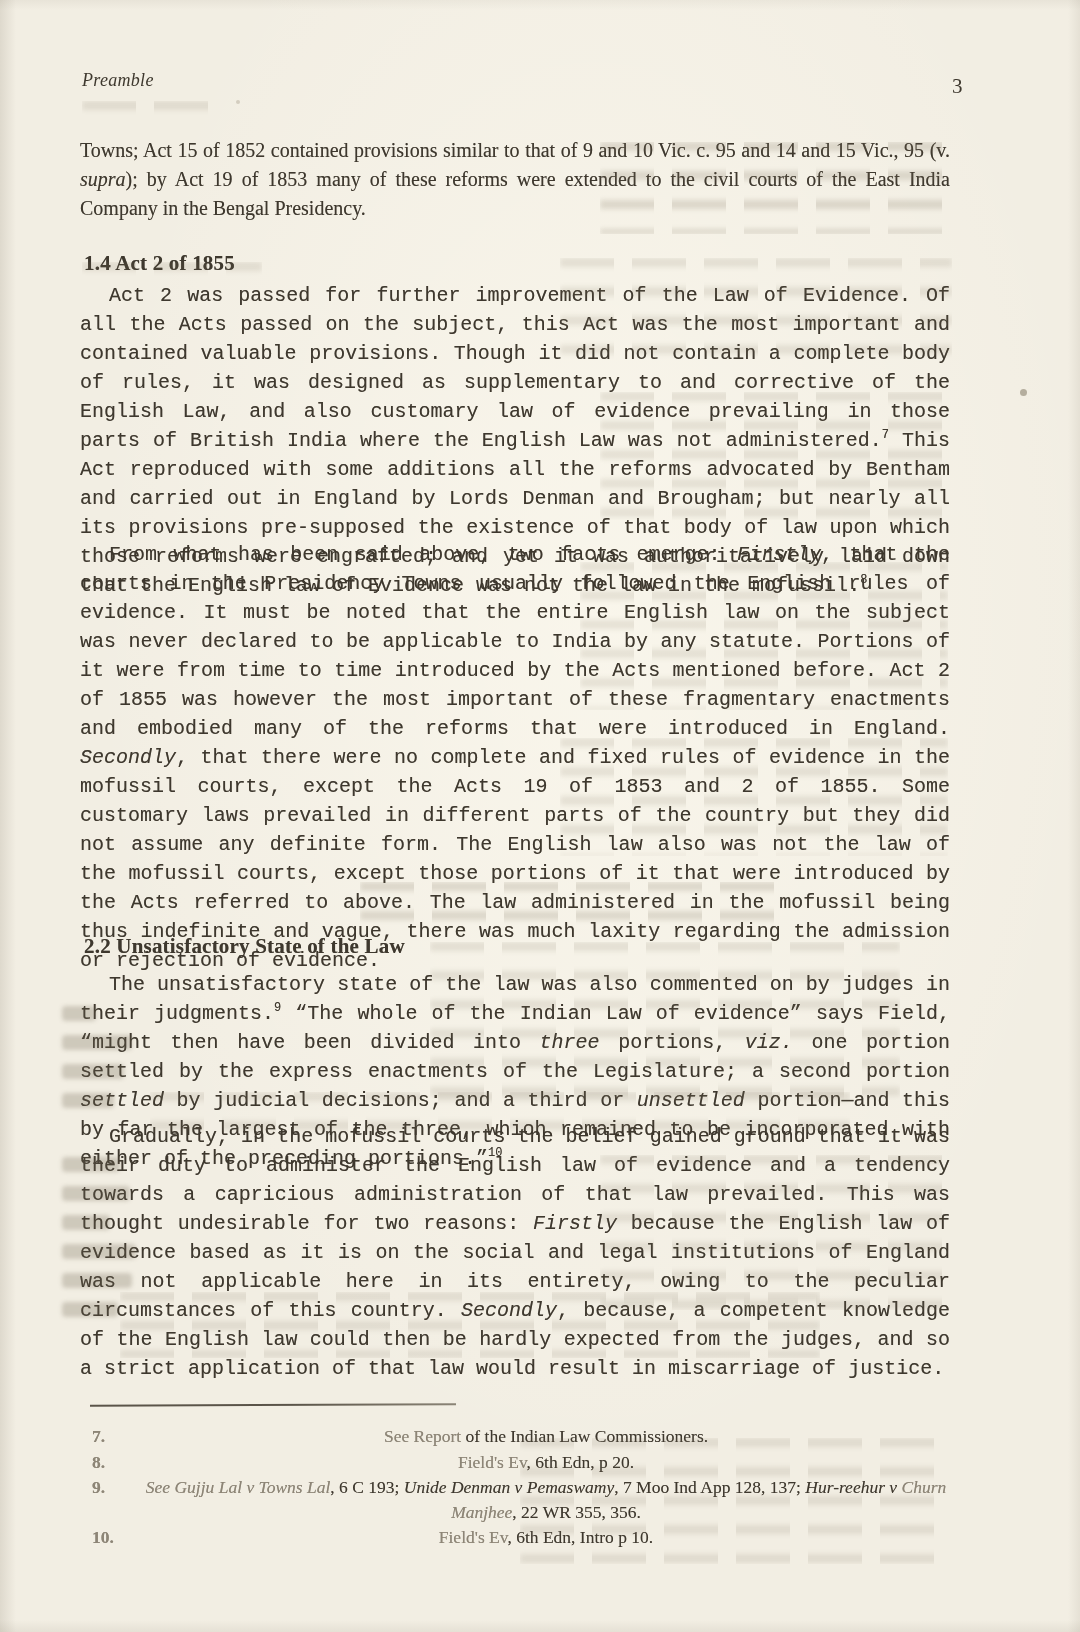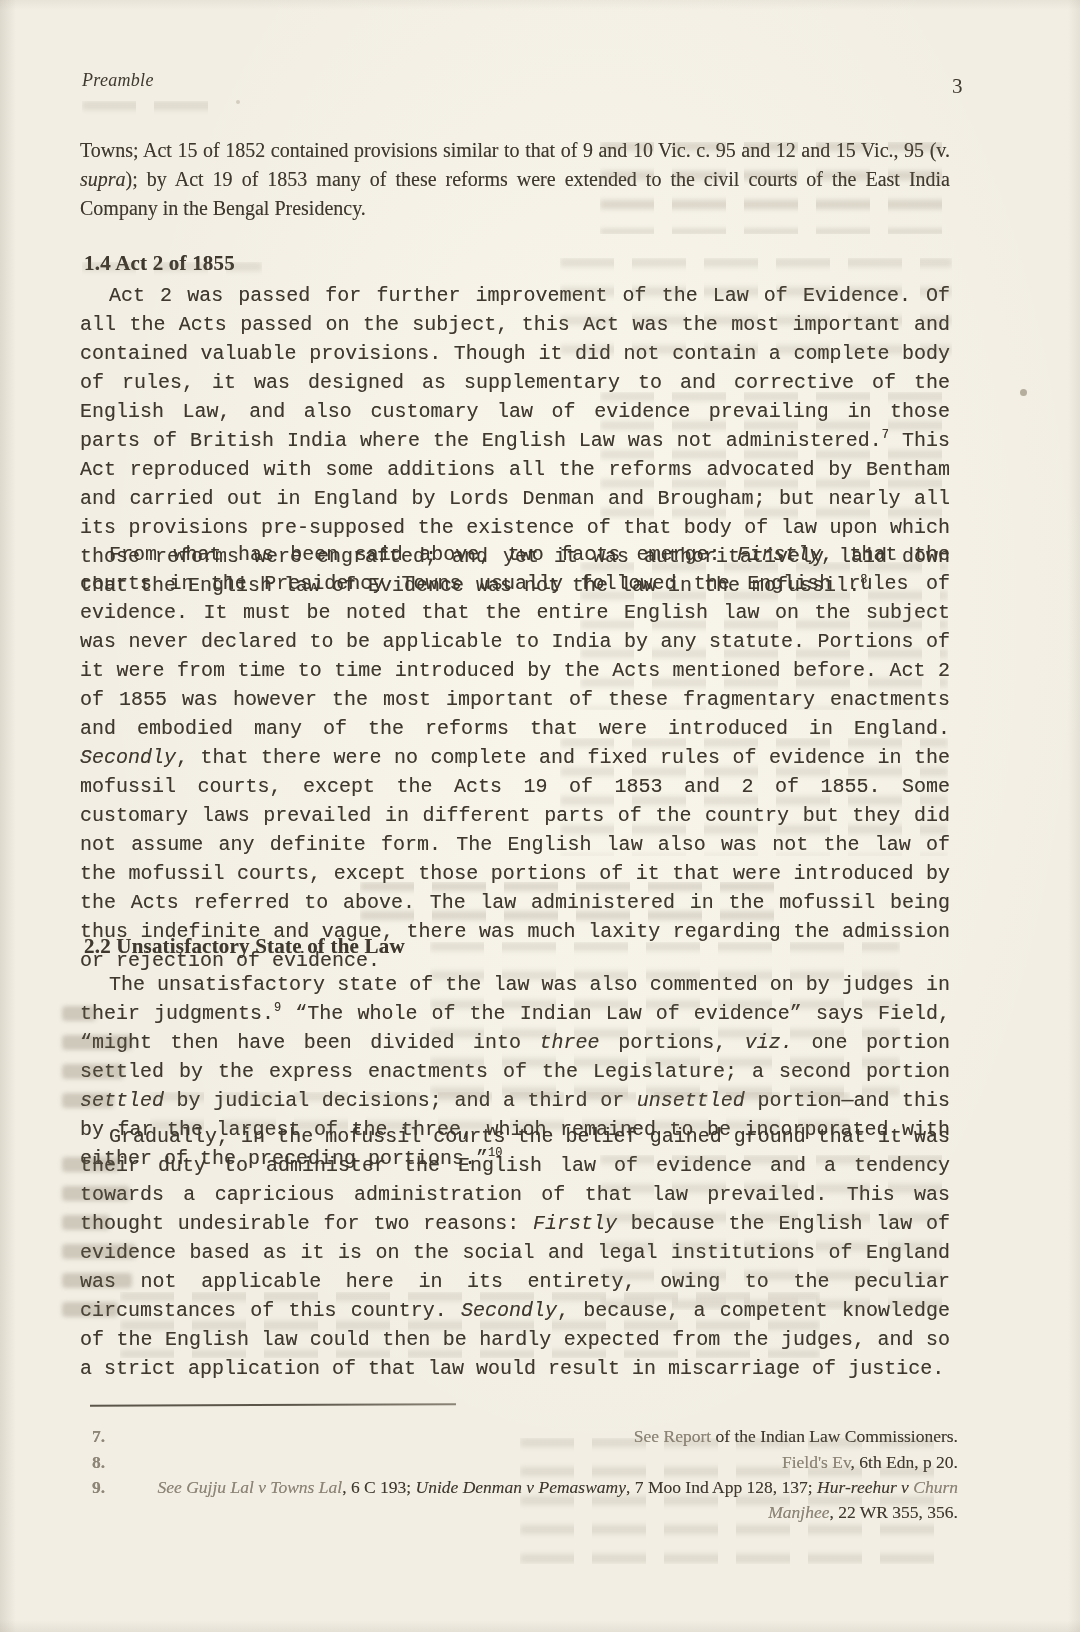--- a/index.html
+++ b/index.html
@@ -51,21 +51,21 @@
     background:linear-gradient(to right, rgba(64,57,46,0.85) 55%, rgba(95,87,72,0.7));
     transform:rotate(-0.2deg);
   }
   .footnotes{
     top:1424px;left:92px;width:866px;
     font-size:17.5px;line-height:24.5px;
     text-shadow:0 0 0.4px rgba(62,56,46,0.4);
   }
   .fn-row{display:flex;margin-bottom:1px;}
   .fn-num{width:42px;flex-shrink:0;font-weight:bold;color:var(--faded);}
-  .fn-text{flex:1;text-align:right;}
+  .fn-text{flex:1;text-align:center;}
   
   .ghost{
     position:absolute;pointer-events:none;
     background:repeating-linear-gradient(to bottom, rgba(125,114,93,0.5) 0px, rgba(125,114,93,0.5) 9px, rgba(0,0,0,0) 9px, rgba(0,0,0,0) 29px);
     -webkit-mask-image:repeating-linear-gradient(to right, #000 0 54px, rgba(0,0,0,0) 54px 72px);
     mask-image:repeating-linear-gradient(to right, #000 0 54px, rgba(0,0,0,0) 54px 72px);
     filter:blur(2.5px);
     opacity:0.30;
   }
   .ghost.strong{opacity:0.42;}
@@ -74,21 +74,21 @@
     background:rgba(112,102,82,0.55);filter:blur(2px);opacity:0.5;
   }
   .speck{position:absolute;border-radius:50%;background:rgba(130,120,100,0.55);}
 </style>
 </head>
 <body>
 
 <div class="abs running-head">Preamble</div>
 <div class="abs page-num">3</div>
 
-<p class="abs body-text pos-cont"><span>Towns; Act 15 of 1852 contained provisions similar to that of 9 and 10 Vic. c. 95 and 12 and 15 Vic., 95 (v. </span><span class="it">supra</span><span>); by Act 19 of 1853 many of these reforms were extended to the civil courts of the East India Company in the Bengal Presidency.</span></p>
+<p class="abs body-text pos-cont"><span>Towns; Act 15 of 1852 contained provisions similar to that of 9 and 10 Vic. c. 95 and 14 and 15 Vic., 95 (v. </span><span class="it">supra</span><span>); by Act 19 of 1853 many of these reforms were extended to the civil courts of the East India Company in the Bengal Presidency.</span></p>
 
 <h2 class="abs heading pos-h14">1.4 Act 2 of 1855</h2>
 
 <p class="abs body-text indent pos-act2"><span>Act 2 was passed for further improvement of the Law of Evidence. Of all the Acts passed on the subject, this Act was the most important and contained valuable provisions. Though it did not contain a complete body of rules, it was designed as supplementary to and corrective of the English Law, and also customary law of evidence prevailing in those parts of British India where the English Law was not administered.</span><sup>7</sup><span> This Act reproduced with some additions all the reforms advocated by Bentham and carried out in England by Lords Denman and Brougham; but nearly all its provisions pre-supposed the existence of that body of law upon which those reforms were engrafted; and yet it was authoritatively laid down that the English law of Evidence was not the law in the mofussil.</span><sup>8</sup></p>
 
 <p class="abs body-text indent pos-fromwhat"><span>From what has been said above, two facts emerge: </span><span class="it">Firstly</span><span>, that the courts in the Presidency Towns usually followed the English rules of evidence. It must be noted that the entire English law on the subject was never declared to be applicable to India by any statute. Portions of it were from time to time introduced by the Acts mentioned before. Act 2 of 1855 was however the most important of these fragmentary enactments and embodied many of the reforms that were introduced in England. </span><span class="it">Secondly</span><span>, that there were no complete and fixed rules of evidence in the mofussil courts, except the Acts 19 of 1853 and 2 of 1855. Some customary laws prevailed in different parts of the country but they did not assume any definite form. The English law also was not the law of the mofussil courts, except those portions of it that were introduced by the Acts referred to above. The law administered in the mofussil being thus indefinite and vague, there was much laxity regarding the admission or rejection of evidence.</span></p>
 
 <h2 class="abs heading pos-h15">2.2 Unsatisfactory State of the Law</h2>
 
 <p class="abs body-text indent pos-unsat"><span>The unsatisfactory state of the law was also commented on by judges in their judgments.</span><sup>9</sup><span> “The whole of the Indian Law of evidence” says Field, “might then have been divided into </span><span class="it">three</span><span> portions, </span><span class="it">viz.</span><span> one portion settled by the express enactments of the Legislature; a second portion </span><span class="it">settled</span><span> by judicial decisions; and a third or </span><span class="it">unsettled</span><span> portion—and this by far the largest of the three, which remained to be incorporated with either of the preceding portions.”</span><sup>10</sup></p>
@@ -102,20 +102,24 @@
     <span class="fn-num">7.</span>
     <span class="fn-text"><span class="faded">See Report</span><span> of the Indian Law Commissioners.</span></span>
   </div>
   <div class="fn-row">
     <span class="fn-num">8.</span>
     <span class="fn-text"><span class="faded">Field's Ev</span><span>, 6th Edn, p 20.</span></span>
   </div>
   <div class="fn-row">
     <span class="fn-num">9.</span>
     <span class="fn-text"><span class="it faded">See Gujju Lal v Towns Lal</span><span>, 6 C 193; </span><span class="it">Unide Denman v Pemaswamy</span><span>, 7 Moo Ind App 128, 137; </span><span class="it">Hur-reehur v </span><span class="it faded">Churn Manjhee</span><span>, 22 WR 355, 356.</span></span>
+  </div>
+  <div class="fn-row">
+    <span class="fn-num">10.</span>
+    <span class="fn-text"><span class="faded">Field's Ev</span><span>, 6th Edn, Intro p 10.</span></span>
   </div>
 </div>
 
 <div class="ghost" style="top:101px;left:82px;width:135px;height:24px;"></div>
 <div class="ghost strong" style="top:142px;left:600px;width:352px;height:92px;"></div>
 <div class="ghost" style="top:258px;left:560px;width:392px;height:110px;"></div>
 <div class="ghost" style="top:262px;left:82px;width:180px;height:28px;"></div>
 <div class="ghost" style="top:392px;left:600px;width:350px;height:128px;"></div>
 <div class="ghost" style="top:562px;left:580px;width:368px;height:148px;"></div>
 <div class="ghost" style="top:738px;left:560px;width:388px;height:118px;"></div>

